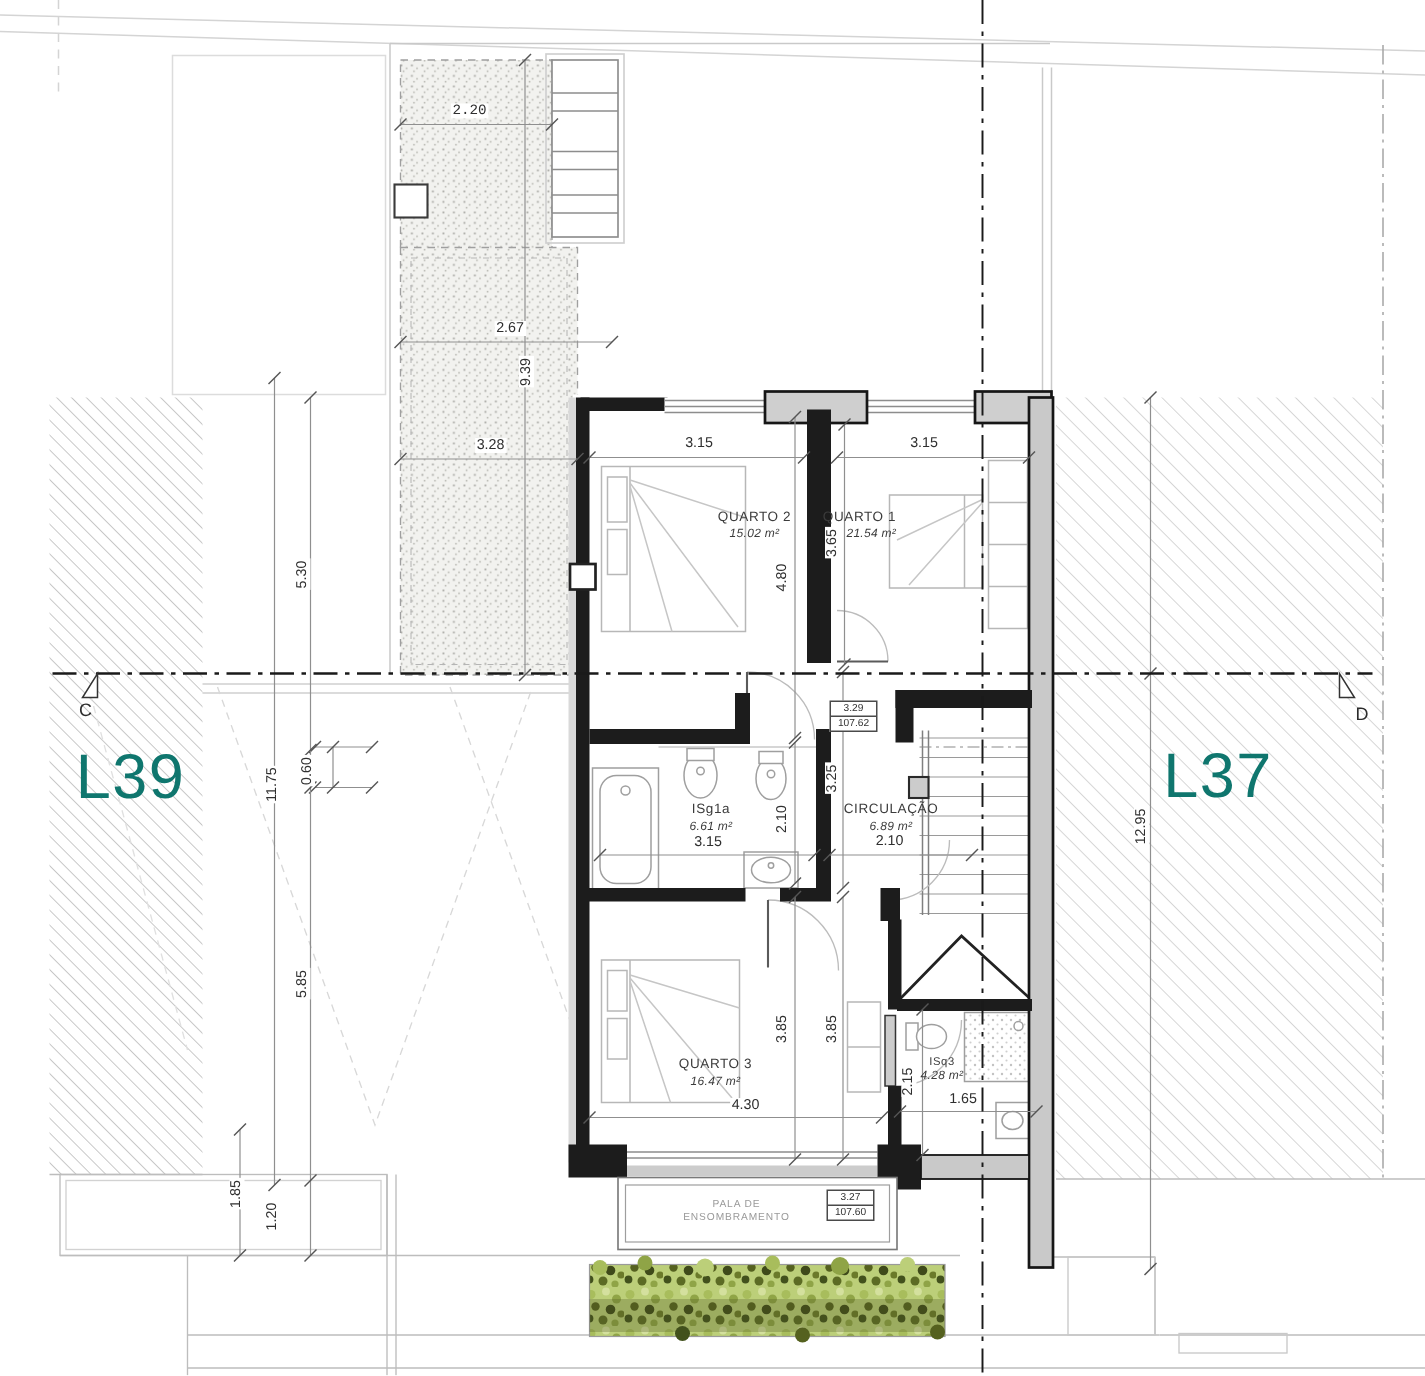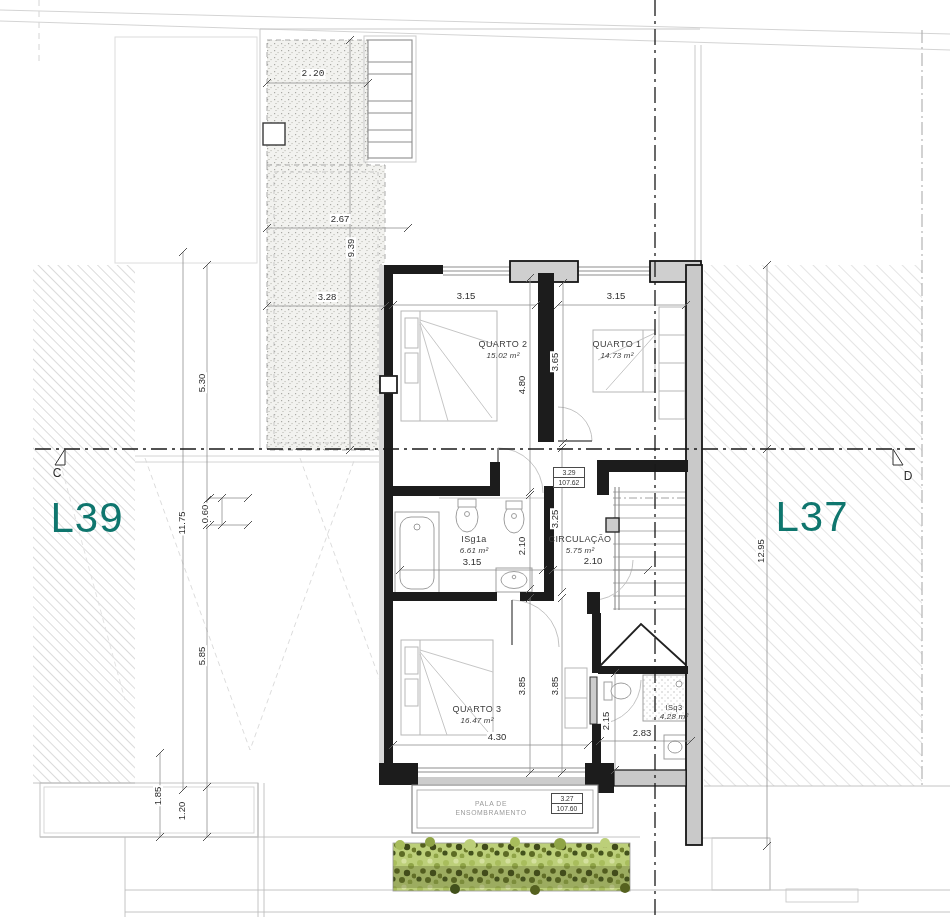--- a/index.html
+++ b/index.html
@@ -352,37 +352,37 @@
     <line x1="655" y1="0" x2="655" y2="917" stroke="#1a1a1a" stroke-width="1.3" stroke-dasharray="16 5 3 5"></line>
     <path d="M65,449 L65,465 L55,465 Z" fill="#ffffff" stroke="#333333" stroke-width="1"></path>
     <path d="M893,449 L893,465 L903,465 Z" fill="#ffffff" stroke="#333333" stroke-width="1"></path>
   </g>
 </svg>
 
   <div class="lbl room-lbl" style="left:475px;top:350px;margin-left:28px;">
     <div>QUARTO 2</div>
     <div class="area">15.02 m²</div>
   </div>
-  <div class="lbl room-lbl" style="left:617px;top:350px;">
+  <div class="lbl room-lbl" style="left:573px;top:350px;text-align:right;">
     <div>QUARTO 1</div>
-    <div class="area">14.73 m²</div>
+    <div class="area">21.54 m²</div>
   </div>
   <div class="lbl room-lbl" style="left:474px;top:545px;">
     <div>ISg1a</div>
     <div class="area">6.61 m²</div>
   </div>
-  <div class="lbl room-lbl" style="left:580px;top:545px;">
+  <div class="lbl room-lbl" style="left:594px;top:545px;">
     <div>CIRCULAÇÃO</div>
-    <div class="area">5.75 m²</div>
+    <div class="area">6.89 m²</div>
   </div>
   <div class="lbl room-lbl" style="left:477px;top:715px;">
     <div>QUARTO 3</div>
     <div class="area">16.47 m²</div>
   </div>
-  <div class="lbl room-lbl room-lbl-sm" style="left:628px;top:712px;margin-left:46px;">
+  <div class="lbl room-lbl room-lbl-sm" style="left:628px;top:712px;">
     <div>ISq3</div>
     <div class="area">4.28 m²</div>
   </div>
   <div class="lbl pala-lbl" style="left:491px;top:808px;">
     <div>PALA DE</div>
     <div>ENSOMBRAMENTO</div>
   </div>
 
   <div class="lbl lot-lbl" style="left:87px;top:518px;">L39</div>
   <div class="lbl lot-lbl" style="left:812px;top:517px;">L37</div>
@@ -408,21 +408,21 @@
       <div class="dim v" style="left: 522px; top: 385px;">4.80</div>
       <div class="dim v" style="left: 555px; top: 362px;">3.65</div>
       <div class="dim" style="left: 472px; top: 562px;">3.15</div>
       <div class="dim v" style="left: 522px; top: 546px;">2.10</div>
       <div class="dim" style="left: 593px; top: 561px;">2.10</div>
       <div class="dim v" style="left: 555px; top: 519px;">3.25</div>
       <div class="dim" style="left: 497px; top: 737px;">4.30</div>
       <div class="dim v" style="left: 522px; top: 686px;">3.85</div>
       <div class="dim v" style="left: 555px; top: 686px;">3.85</div>
       <div class="dim v" style="left: 606px; top: 721px;">2.15</div>
-      <div class="dim" style="left: 642px; top: 733px;">2.83</div>
+      <div class="dim" style="left: 642px; top: 733px;">1.65</div>
       <div class="dim v" style="left: 202px; top: 383px;">5.30</div>
       <div class="dim v" style="left: 182px; top: 523px;">11.75</div>
       <div class="dim v" style="left: 205px; top: 514px;">0.60</div>
       <div class="dim v" style="left: 202px; top: 656px;">5.85</div>
       <div class="dim v" style="left: 158px; top: 796px;">1.85</div>
       <div class="dim v" style="left: 182px; top: 811px;">1.20</div>
       <div class="dim v" style="left: 761px; top: 551px;">12.95</div>
     </div>
 </div>
 

